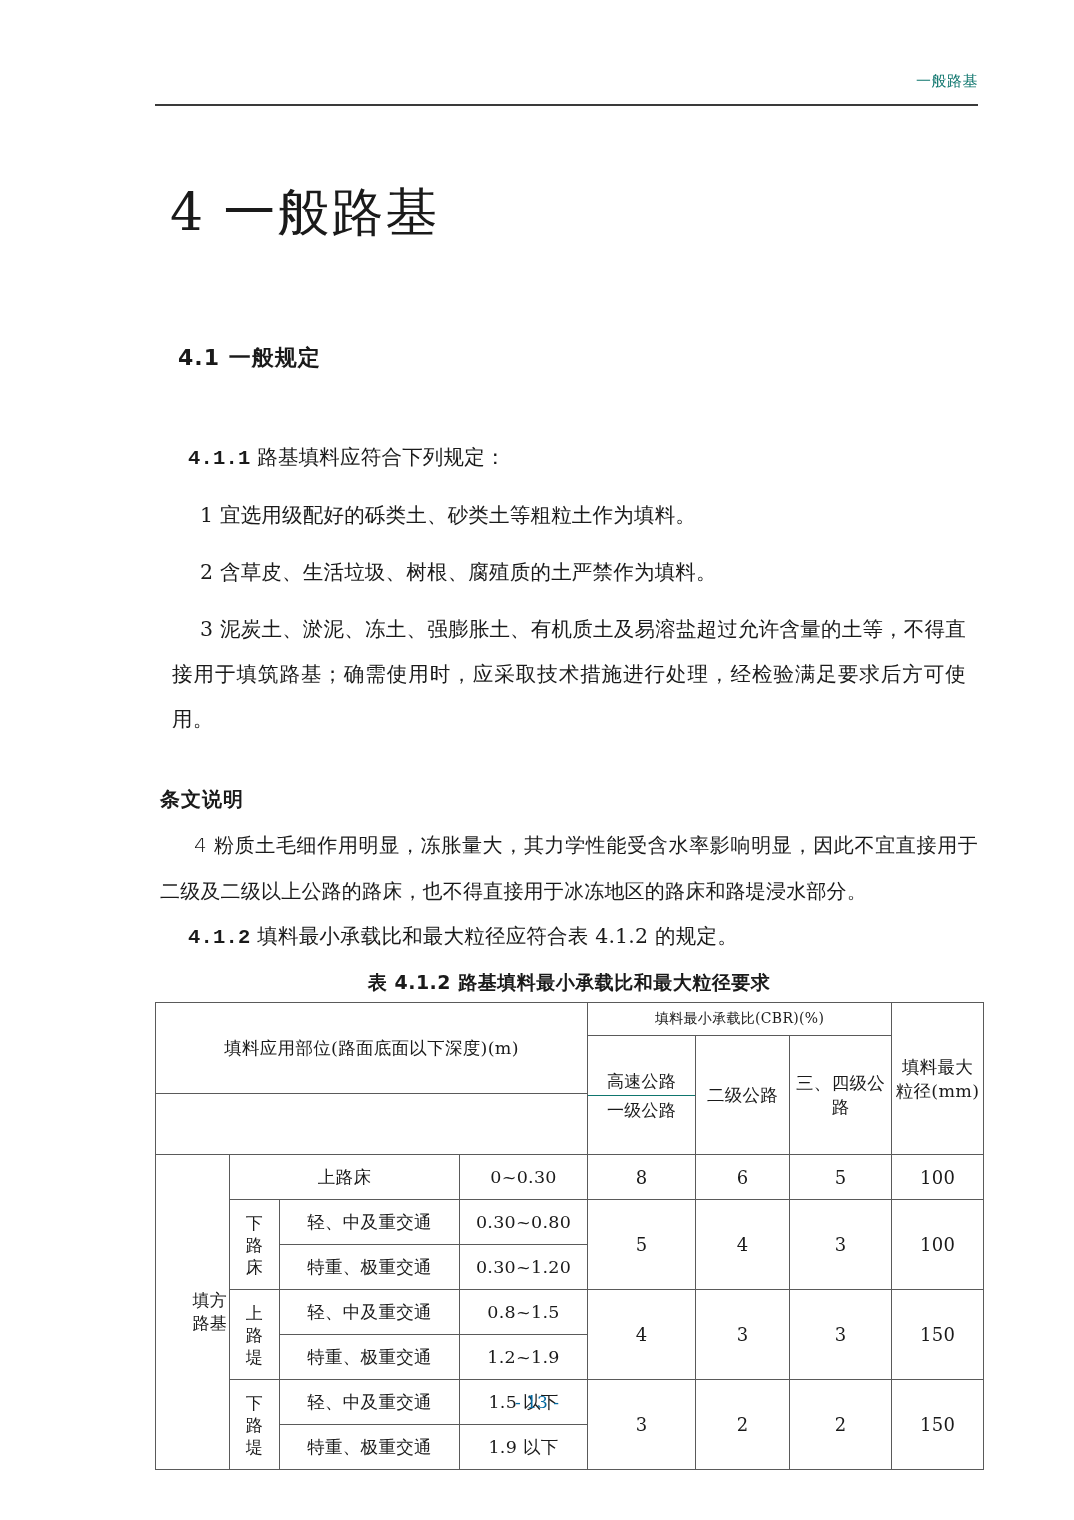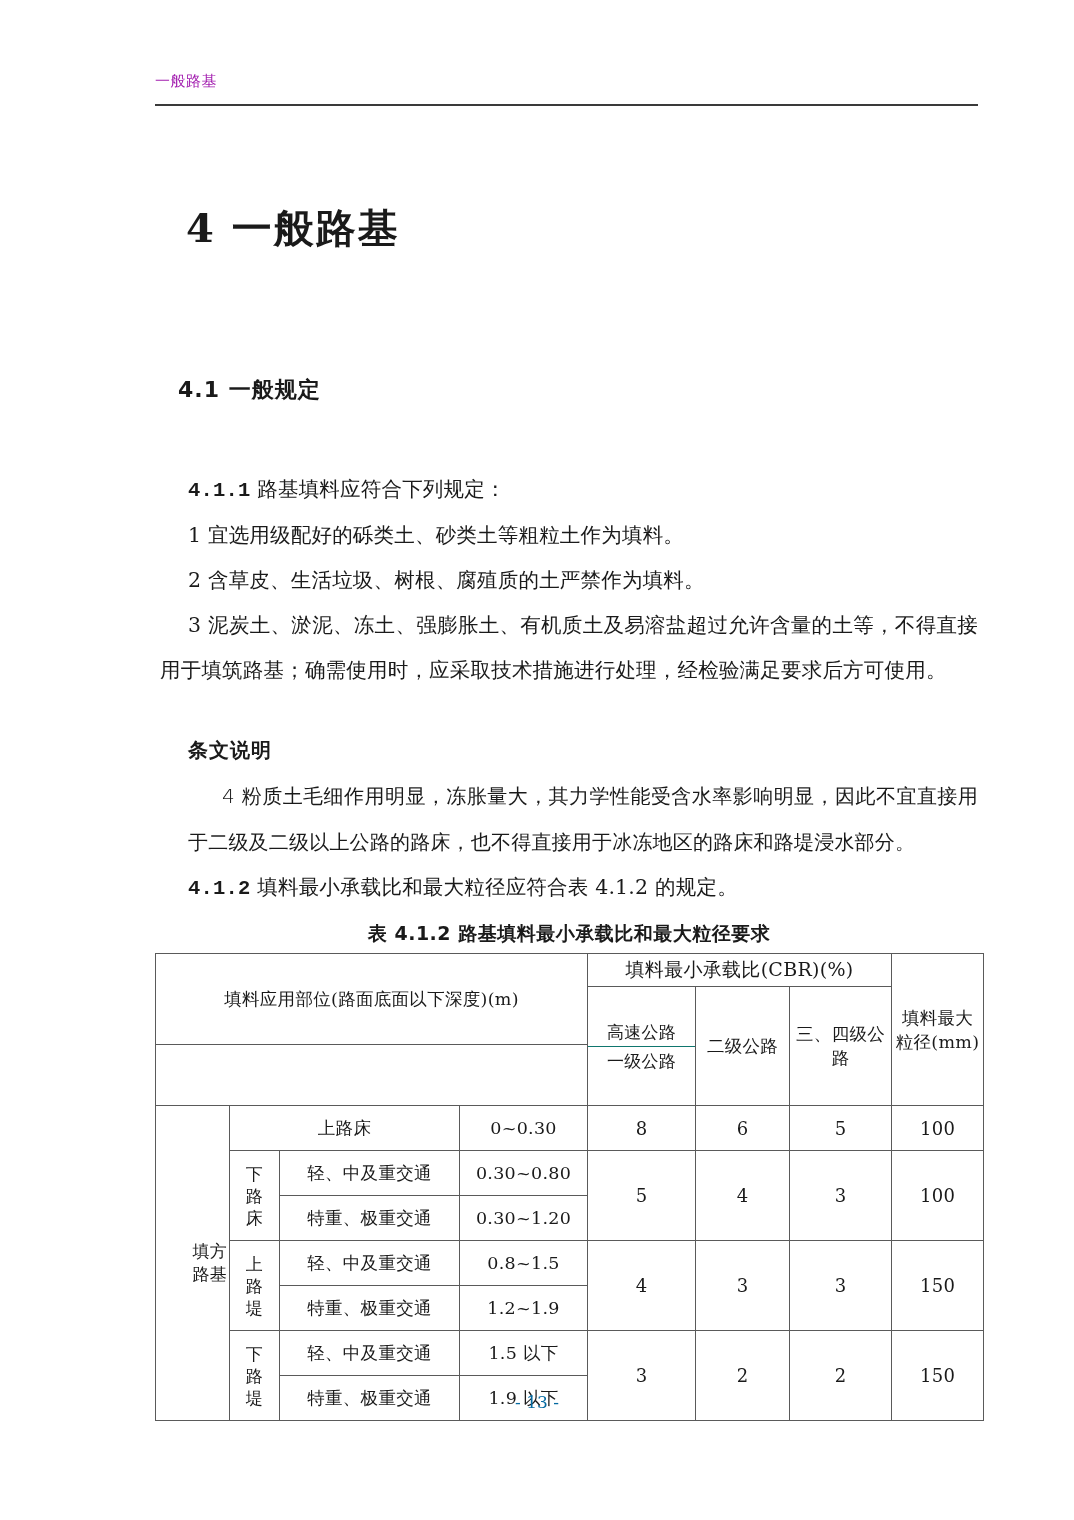--- a/index.html
+++ b/index.html
@@ -22,47 +22,48 @@
     width: 1074px;
     height: 1520px;
   }
 
   
   .header {
     position: absolute;
     left: 155px;
     top: 72px;
     width: 823px;
+    text-align: right;
     font-family: "DejaVu Sans", "Liberation Sans", sans-serif;
     font-size: 15px;
     letter-spacing: 0.5px;
-    color: #a21caf;
+    color: #0f766e;
   }
   .header-rule {
     position: absolute;
     left: 155px;
     top: 104px;
     width: 823px;
     height: 0;
     border-top: 2px solid #3a3a3a;
   }
 
   
   .content {
     position: absolute;
     left: 160px;
     top: 185px;
     width: 818px;
   }
 
   h1.chapter-title {
-    margin: 16px;
+    margin: 0;
     padding: 0 0 0 10px;
-    font-weight: bold;
-    font-size: 40px;
+    font-weight: normal;
+    font-size: 52px;
     line-height: 54px;
     letter-spacing: 2px;
     font-family: "DejaVu Serif", "Liberation Serif", serif;
   }
 
   h2.section-title {
     margin: 16px;
     padding: 0 0 0 2px;
     font-weight: bold;
     font-size: 22px;
@@ -80,29 +81,29 @@
     line-height: 45px;
     text-indent: 28px;
     letter-spacing: 0.2px;
     text-align: justify;
   }
   p.clause .num {
     font-weight: bold;
     font-family: Liberation Mono, monospace;
   }
   p.item {
-    margin: 0;
+    margin: 12px;
     font-size: 20.5px;
     line-height: 45px;
     text-indent: 28px;
     letter-spacing: 0.2px;
     text-align: justify;
   }
 
-  .note-block { margin-top: 40px; margin-left: 28px; }
+  .note-block { margin-top: 40px; }
   h3.note-title {
     margin: 0 0 6px 0;
     font-weight: bold;
     font-size: 20px;
     line-height: 34px;
     letter-spacing: 1px;
     font-family: "DejaVu Sans", "Liberation Sans", sans-serif;
   }
   p.note-text {
     margin: 0;
@@ -137,21 +138,21 @@
   table.spec td, table.spec th {
     border: 1px solid #5a5a5a;
     text-align: center;
     vertical-align: middle;
     font-weight: normal;
     padding: 2px 2px;
     font-family: "DejaVu Serif", "Liberation Serif", serif;
     letter-spacing: 0.3px;
   }
   table.spec .hdr-main  { height: 86px; font-size: 17.5px; }
-  table.spec .hdr-group { height: 28px; font-size: 19px; margin-top: 18px; }
+  table.spec .hdr-group { height: 28px; font-size: 14px; margin-top: 18px; }
   table.spec .hdr-sub   { height: 56px; font-size: 17.5px; }
   table.spec .hdr-road-split { padding: 0; }
   table.spec .hdr-road-split .top {
     border-bottom: 1px solid #0f766e;
     height: 28px;
     line-height: 28px;
   }
   table.spec .hdr-road-split .bot {
     height: 28px;
     line-height: 28px;

